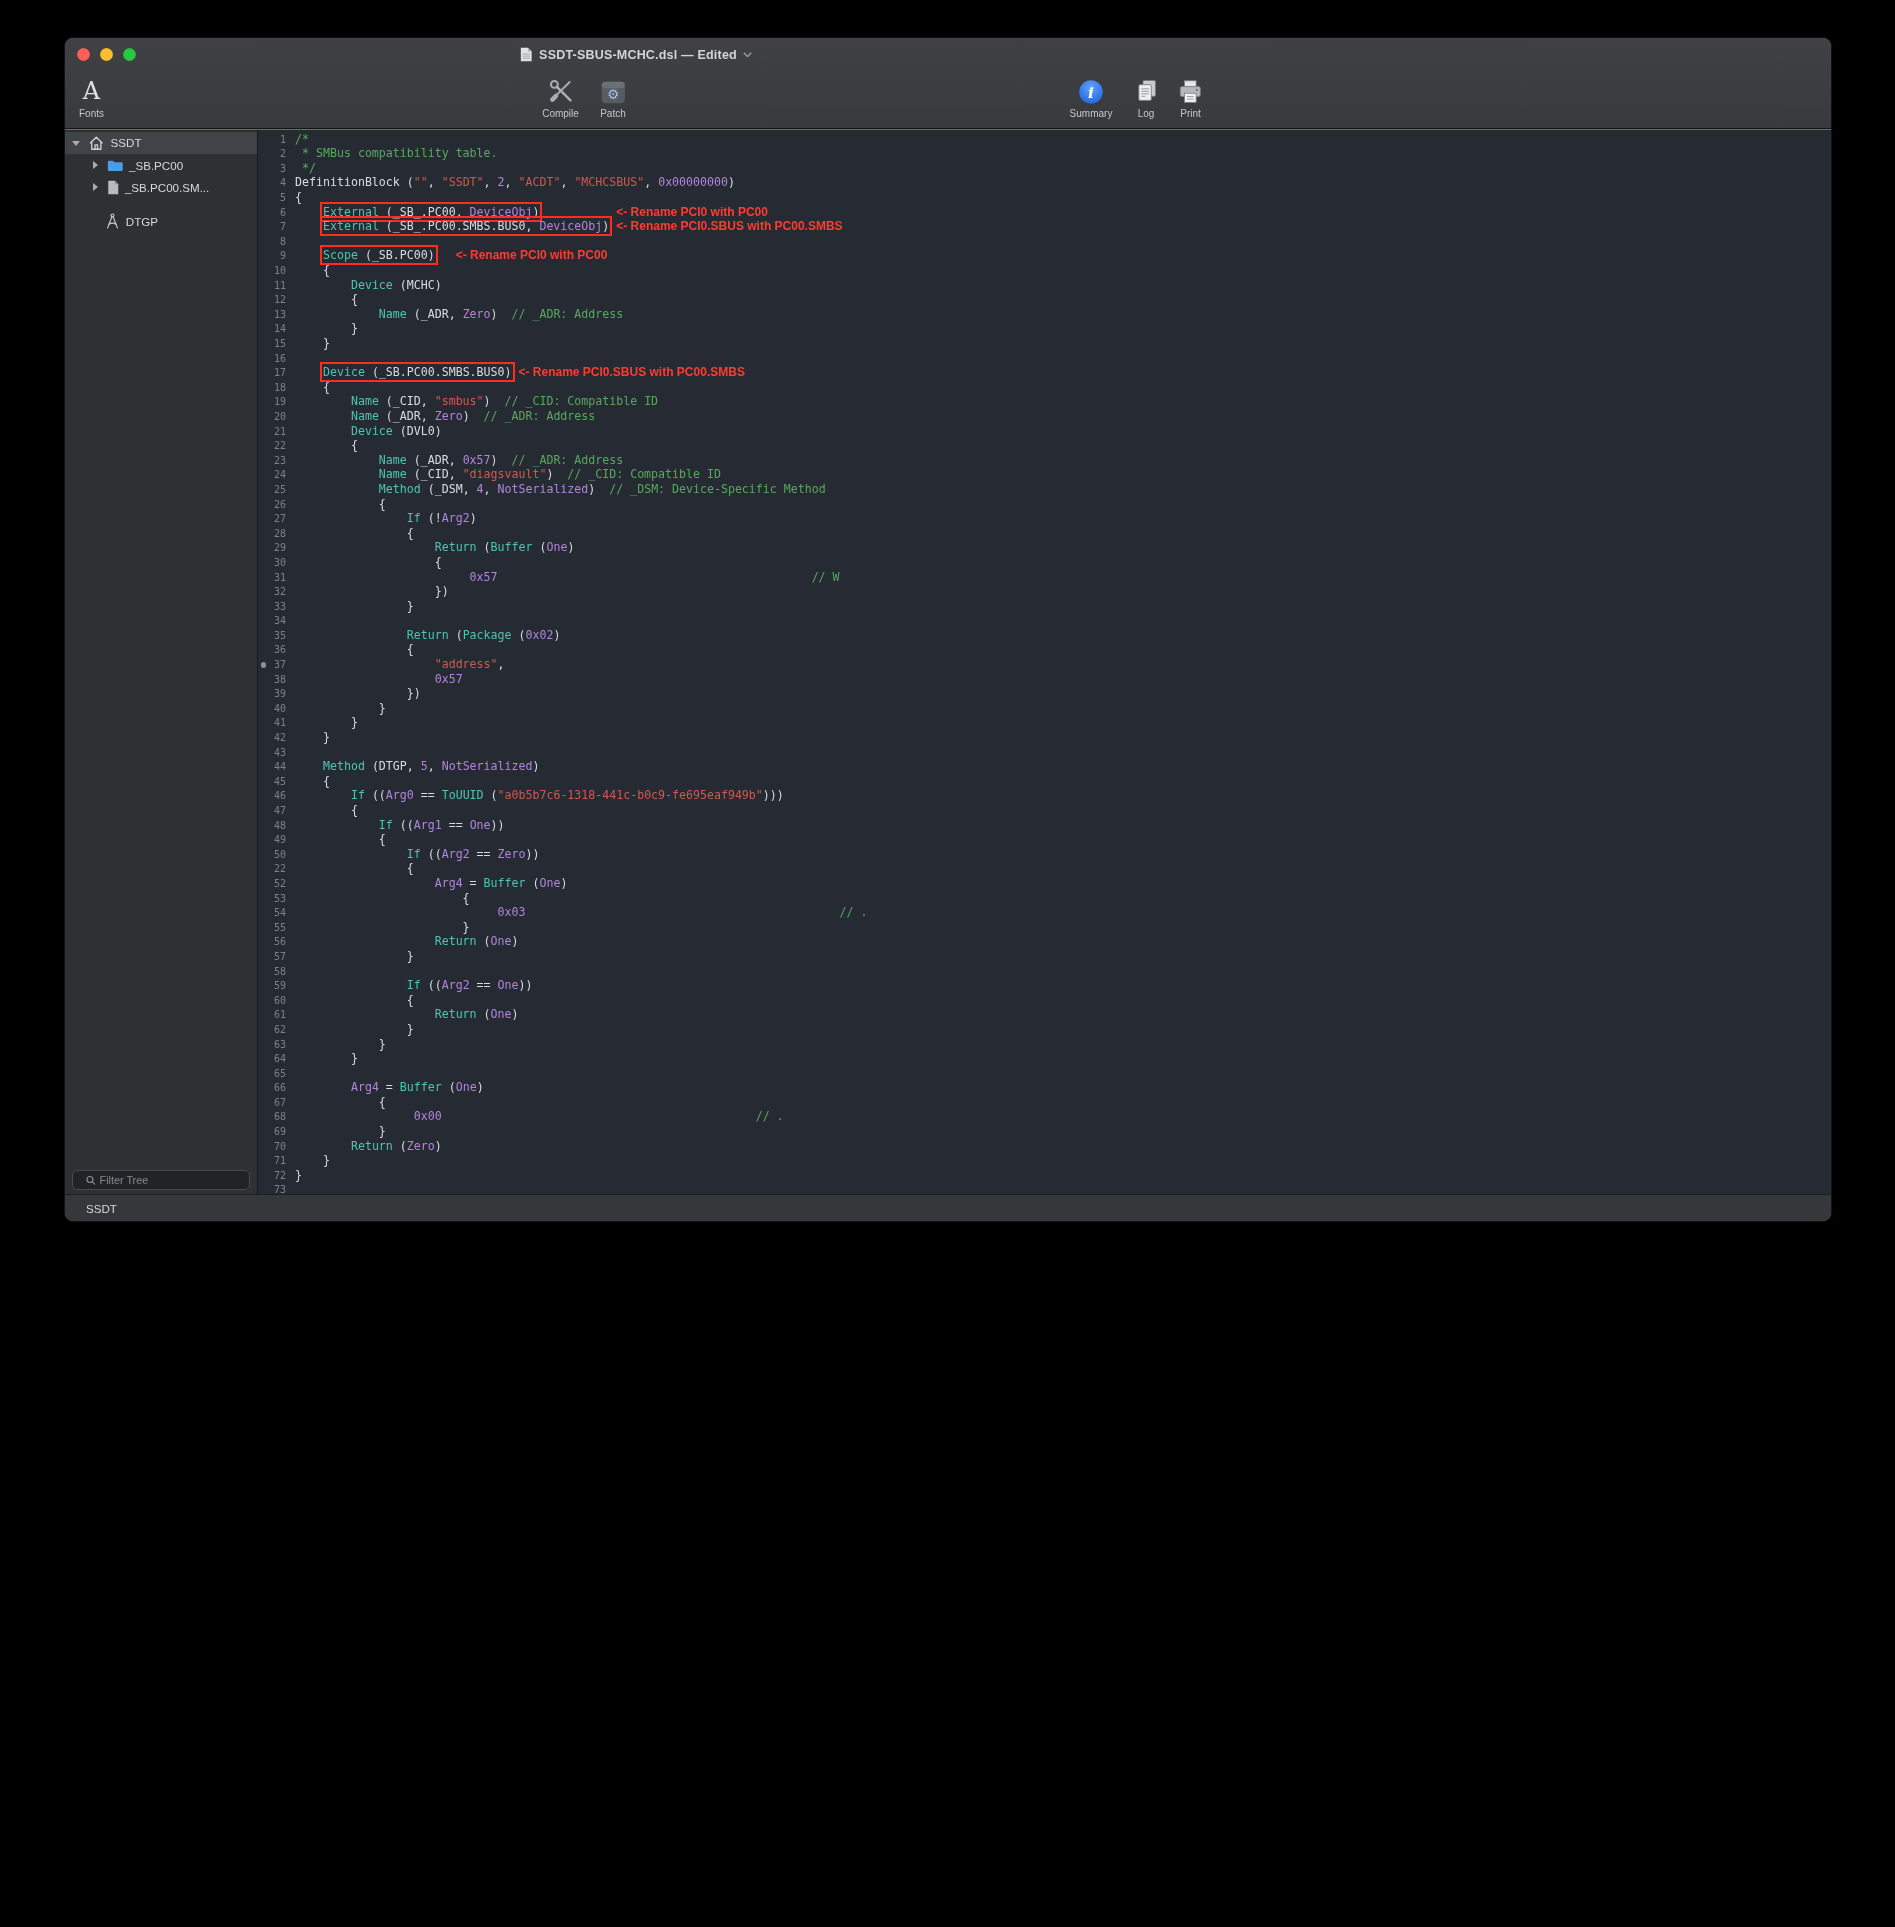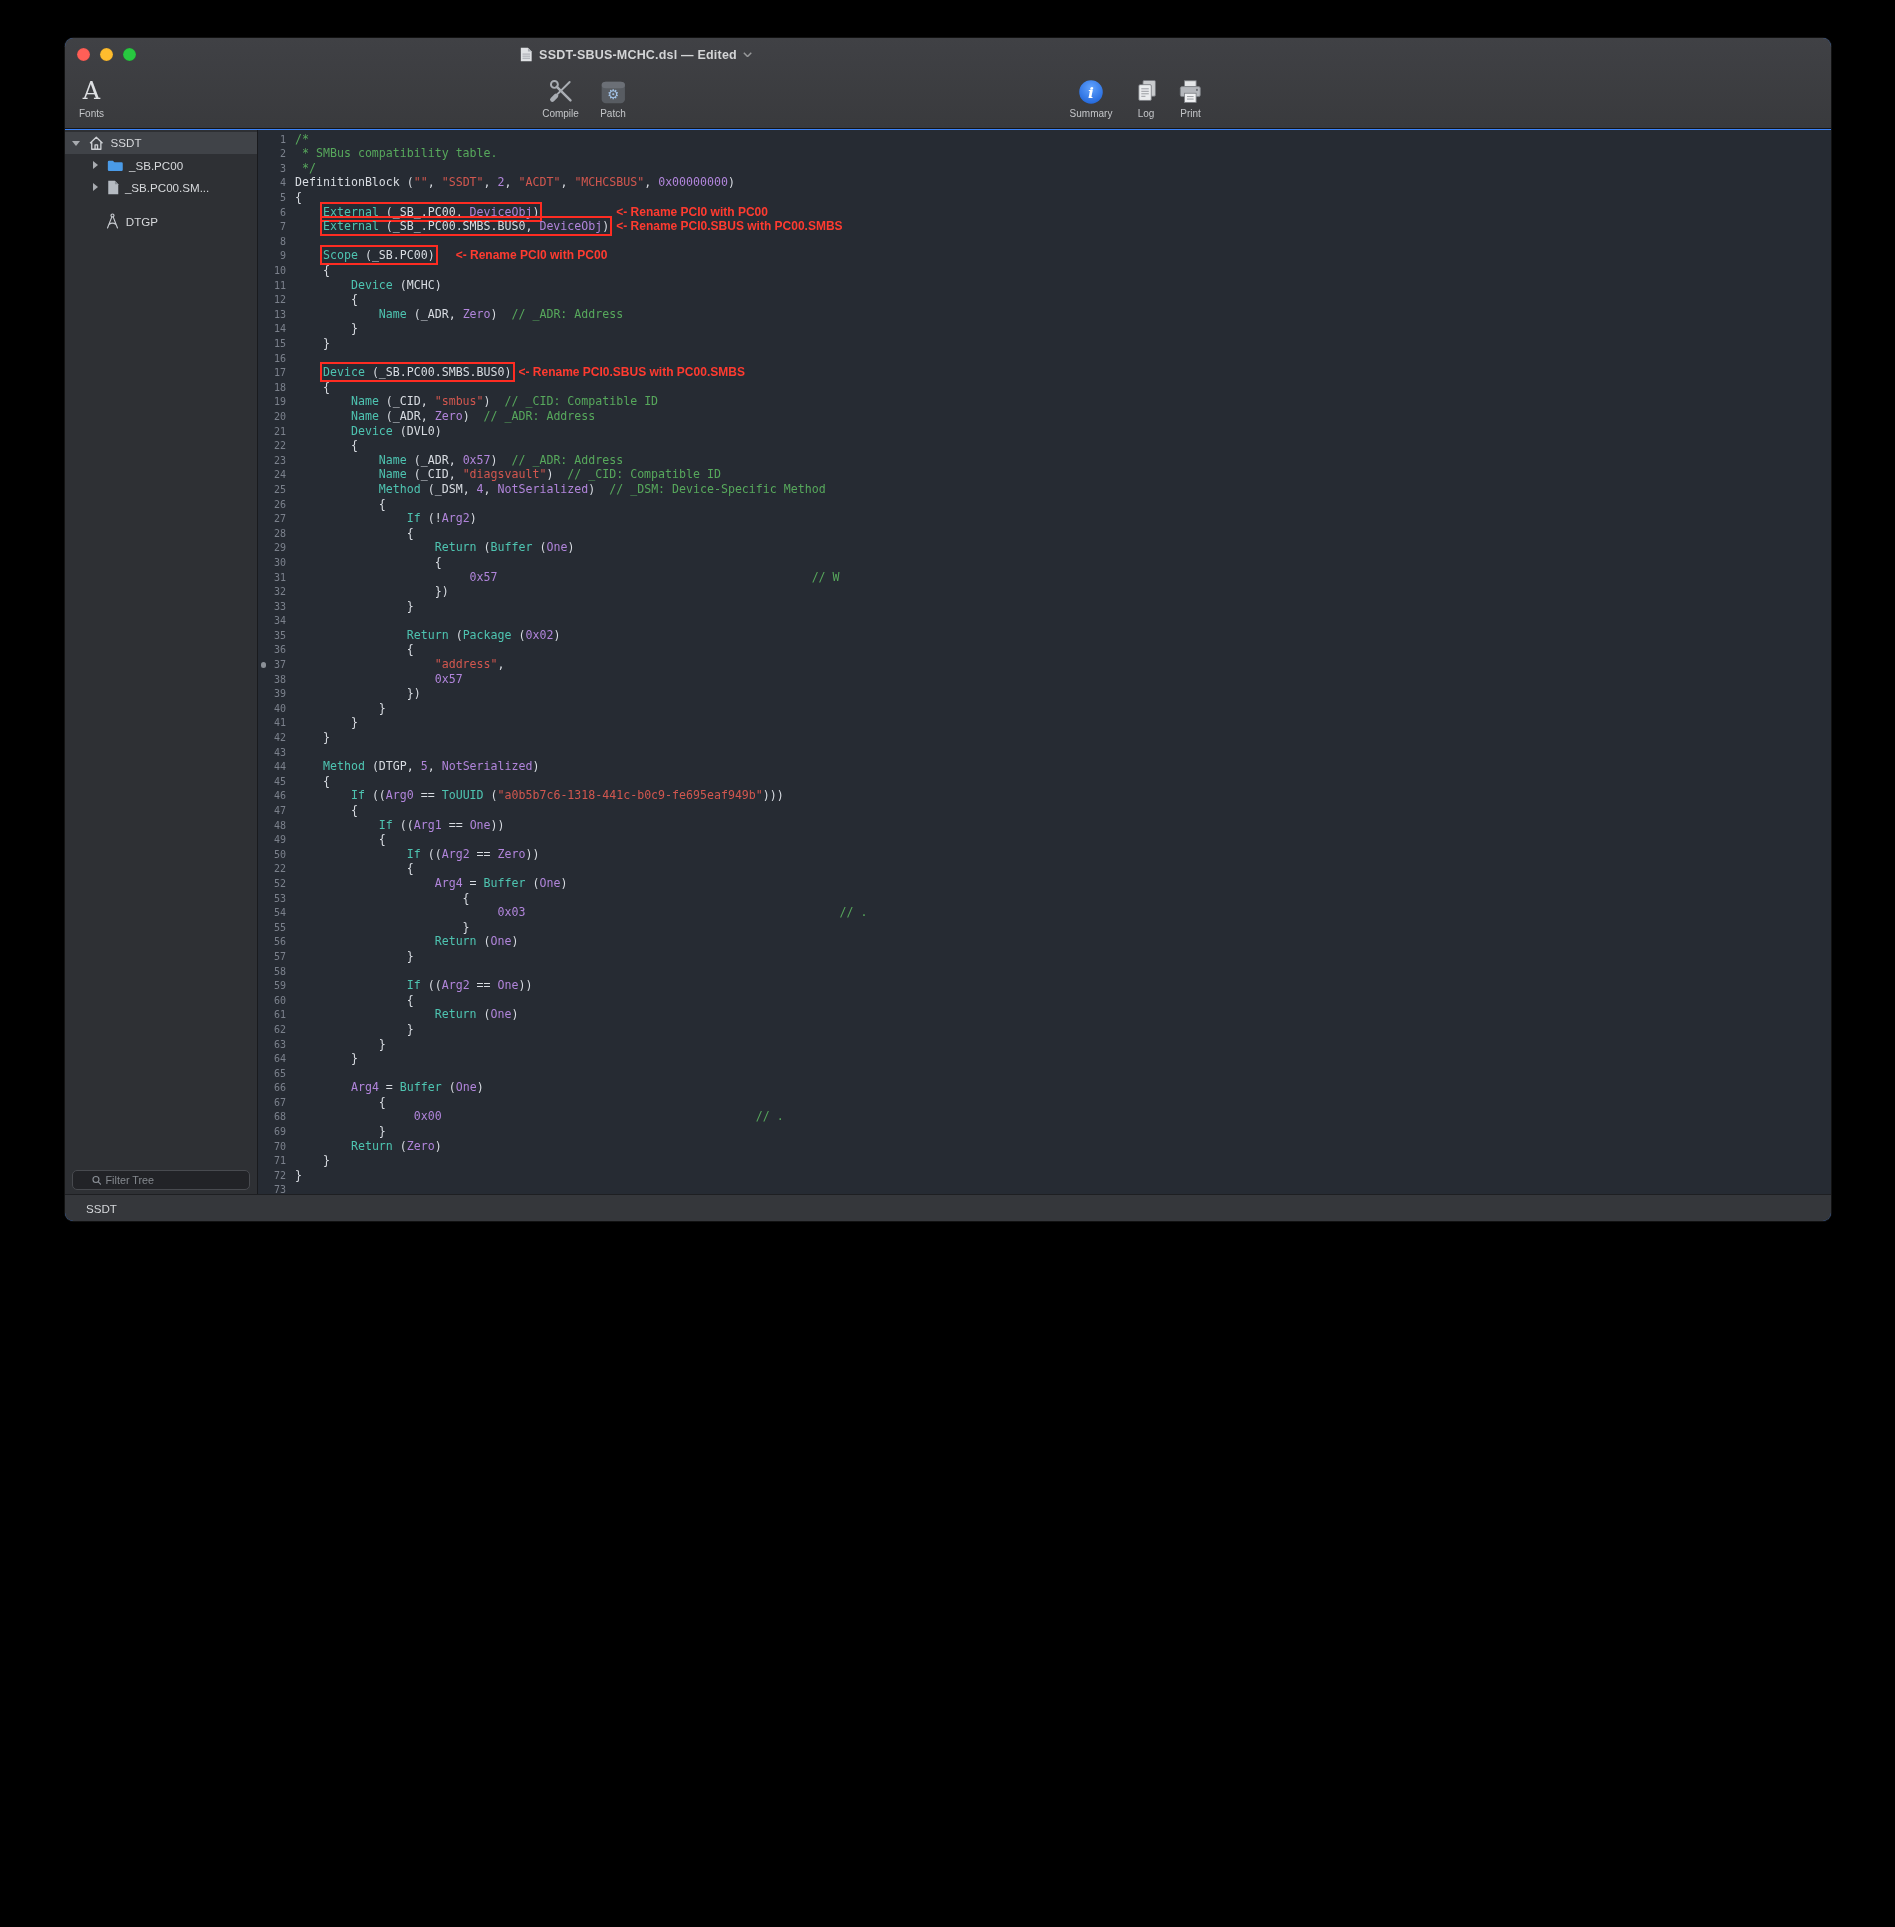--- a/index.html
+++ b/index.html
@@ -1,21 +1,21 @@
 <!DOCTYPE html>
 <html style="font-size:13.3px"><head>
 <meta charset="utf-8">
 <style>
   * { margin:0; padding:0; box-sizing:border-box; }
   html,body { width:1896px; height:1927px; background:#000; overflow:hidden;
               font-family:"Liberation Sans",sans-serif; }
   body { position:relative; }
 
   .window { position:absolute; left:65px; top:38px; width:1766px; height:1183px;
-            border-radius:8.3px; overflow:hidden; background:#3b82f6;
+            border-radius:8.3px; overflow:hidden; background:#a16207;
             box-shadow:0 0 0 0.8px rgba(255,255,255,.09), 0 15px 42px rgba(0,0,0,.7); }
 
   
   .chrome { position:absolute; top:0; left:0; right:0; height:91px;
             background:linear-gradient(#404145,#393A3D); border-bottom:0.8px solid #141518; }
   .traffic { position:absolute; top:10px; left:11.6px; display:flex; gap:10px; }
   .light { width:13.3px; height:13.3px; border-radius:50%; box-shadow:inset 0 0 0.8px rgba(0,0,0,.35); }
   .light.red { background:#FF5F57; } .light.yellow { background:#FEBC2E; } .light.green { background:#28C840; }
   .titleblock { position:absolute; left:455px; top:0; height:33px; display:flex; align-items:center; gap:6.6px; }
   .titletext { font-size:12.5px; font-weight:700; color:#D3D4D6; letter-spacing:0.2px; }
@@ -32,21 +32,21 @@
   .tree-row { height:22.4px; display:flex; align-items:center; font-size:11.6px; color:#D7D9DC; white-space:nowrap; }
   .tree-row.selected { background:#404348; }
   .indent0 { padding-left:6.6px; } .indent1 { padding-left:25px; } .leaf { padding-left:40px;margin-top:11px; }
   .disc { width:10.8px; height:10.8px; position:relative; margin-right:5.8px; flex:none; }
   .disc.open::after { content:""; position:absolute; left:0.8px; top:3.3px;
       border-left:4.6px solid transparent; border-right:4.6px solid transparent; border-top:5.8px solid #A8ABB0; }
   .disc.closed::after { content:""; position:absolute; left:2.5px; top:0.8px;
       border-top:4.6px solid transparent; border-bottom:4.6px solid transparent; border-left:5.8px solid #A8ABB0; }
   .icn { margin-right:5.8px; display:flex; align-items:center; flex:none; }
   .filter { position:absolute; left:6.6px; right:6.6px; bottom:4.2px; height:20px; background:#222327;
-            border:0.8px solid #484A4F; border-radius:5px; display:flex; align-items:center; padding:0 19px; gap:4.2px; }
+            border:0.8px solid #484A4F; border-radius:5px; display:flex; align-items:center; padding:0 13px; gap:4.2px; }
   .filter input { background:transparent; border:none; outline:none; color:#CFD2D6; font-size:10.8px; width:100%;
                   font-family:"Liberation Sans",sans-serif; }
   .filter input::placeholder { color:#85898F; }
 
   .editor { flex:1; overflow:hidden; position:relative; background:#262B33; padding-top:1.7px;
             font-family:"DejaVu Sans Mono","Liberation Mono",monospace; font-size:11.6px; }
   .code-line { height:14.6px; line-height:14.6px; white-space:pre; position:relative; }
   .gutter { display:inline-block; width:28px; text-align:right; margin-right:9.1px;
             color:#7B818C; font-size:10px; }
   .tok-p { color:#D8DCE2; } .tok-k { color:#4EC4B1; } .tok-s { color:#D2574F; }

